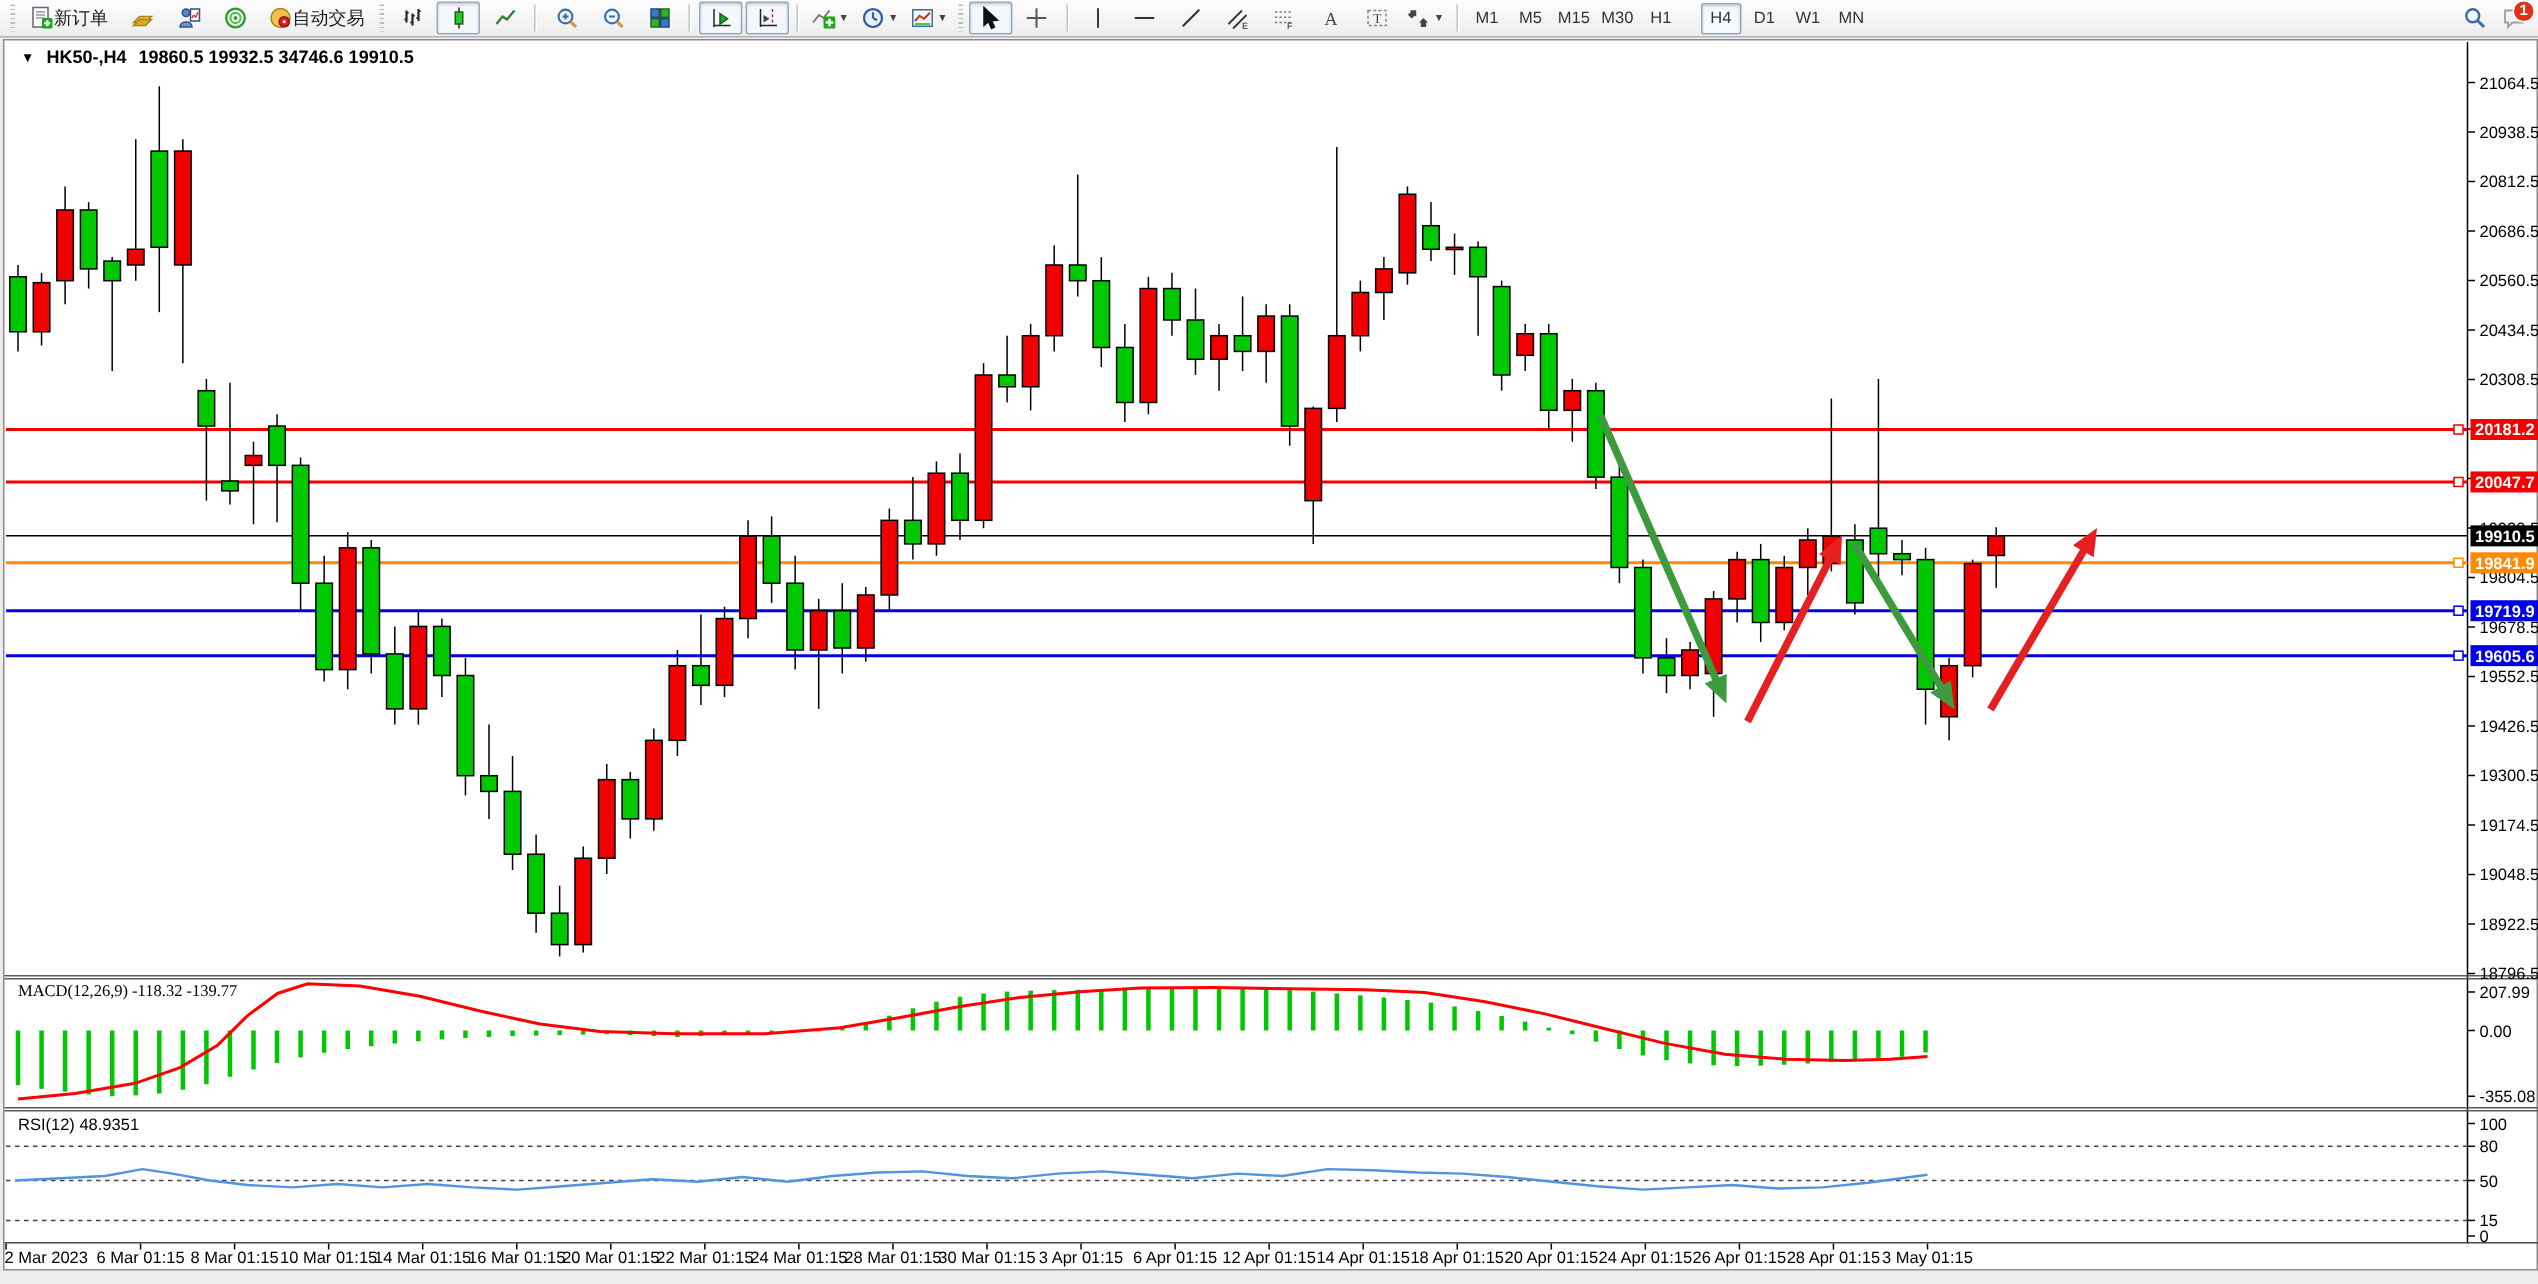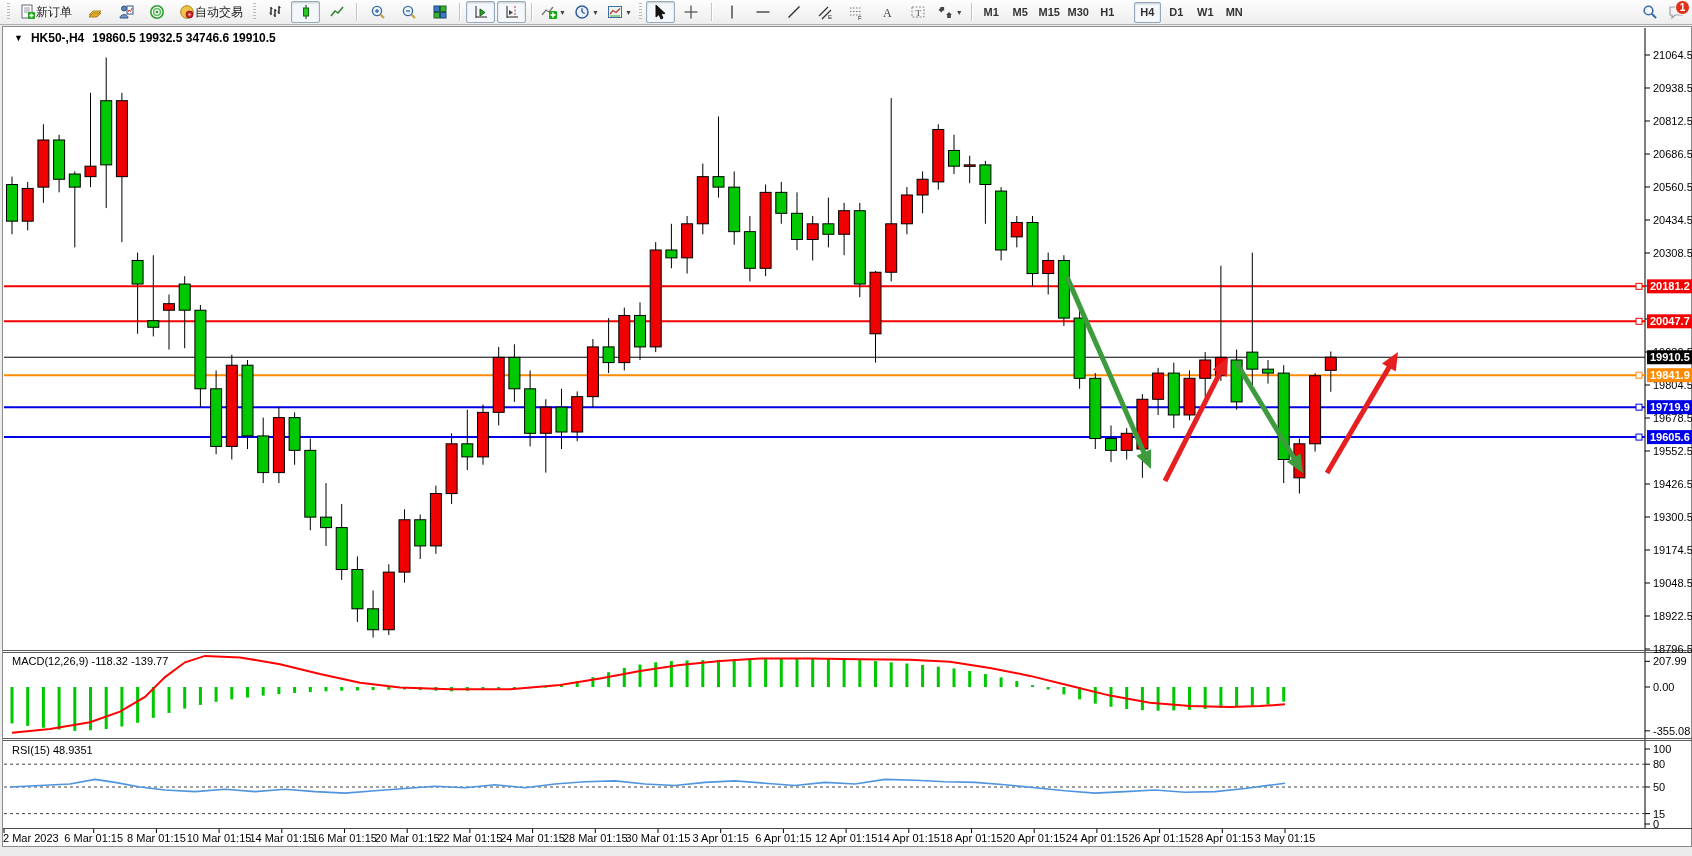--- a/index.html
+++ b/index.html
@@ -15,21 +15,21 @@
   .tf{height:19px;min-width:25px;display:flex;align-items:center;justify-content:center;font-size:11px;color:#333;border:1px solid transparent;border-radius:2px;margin:0 1px;}
   .tf.active{background:#f6f9fc;border:1px solid #94a7ba;box-shadow:inset 0 1px 2px rgba(0,0,0,.2);margin-left:12px;}
   #tb-right{position:absolute;right:8px;top:1px;height:22px;display:flex;align-items:center;gap:10px;}
   #chat-badge{position:absolute;right:-6px;top:-4px;background:#e03018;color:#fff;font-size:10px;font-weight:bold;border-radius:8px;min-width:13px;height:13px;line-height:13px;text-align:center;border:1px solid #fff;}
   
   #chartwin{position:absolute;left:2px;top:26px;width:1690px;height:821px;background:#ffffff;border:1px solid #8c8c8c;box-sizing:border-box;z-index:1;}
   #chart-svg{position:absolute;left:0;top:0;z-index:3;}
   .ovl{position:absolute;z-index:5;color:#000;}
   #chart-title{left:14px;top:31px;font-size:12px;font-weight:bold;display:flex;gap:8px;align-items:center;}
   #chart-title .tri{font-size:9px;}
-  #macd-label{left:12px;top:655px;font-size:11px;}
+  #macd-label{left:12px;top:655px;font-size:11px;font-family:Liberation Serif, serif;}
   #rsi-label{left:12px;top:744px;font-size:11px;}
   .icon16{width:16px;height:16px;display:block;}
 </style>
 </head>
 <body>
 <div id="app">
 
 <div id="toolbar">
   <div class="grip"></div>
   <div class="tbtn textbtn">
@@ -227,21 +227,21 @@
         </svg>
   </div>
   <div class="tbtn">
     <svg class="icon16" viewBox="0 0 16 16">
           <polygon points="4,2 7,5 5.8,5 5.8,8 2.2,8 2.2,5 1,5" fill="#444" transform="rotate(45 4 5)"></polygon>
           <polygon points="11,8 14,11 12.8,11 12.8,14 9.2,14 9.2,11 8,11" fill="#444"></polygon>
         </svg>
     <span class="caret">▼</span>
   </div>
   <div class="tsep"></div>
-  <div id="tf-group" style="display: flex; font-weight: bold;">
+  <div id="tf-group" style="display: flex;">
         <div class="tf">M1</div>
         <div class="tf">M5</div>
         <div class="tf">M15</div>
         <div class="tf">M30</div>
         <div class="tf">H1</div>
         <div class="tf active">H4</div>
         <div class="tf">D1</div>
         <div class="tf">W1</div>
         <div class="tf">MN</div>
       </div>
@@ -652,15 +652,15 @@
       <line x1="1285" y1="829" x2="1285" y2="833" stroke="#000"></line>
       <text x="1285" y="842" font-size="11" font-family="Liberation Sans,sans-serif" fill="#000" text-anchor="middle">3 May 01:15</text>
     </svg>
 
 <div class="ovl" id="chart-title">
   <span class="tri">▼</span>
   <span>HK50-,H4</span>
   <span>19860.5 19932.5 34746.6 19910.5</span>
 </div>
 <div class="ovl" id="macd-label">MACD(12,26,9) -118.32 -139.77</div>
-<div class="ovl" id="rsi-label">RSI(15) 48.9351</div>
+<div class="ovl" id="rsi-label">RSI(12) 48.9351</div>
 
 </div>
 
 </body></html>

